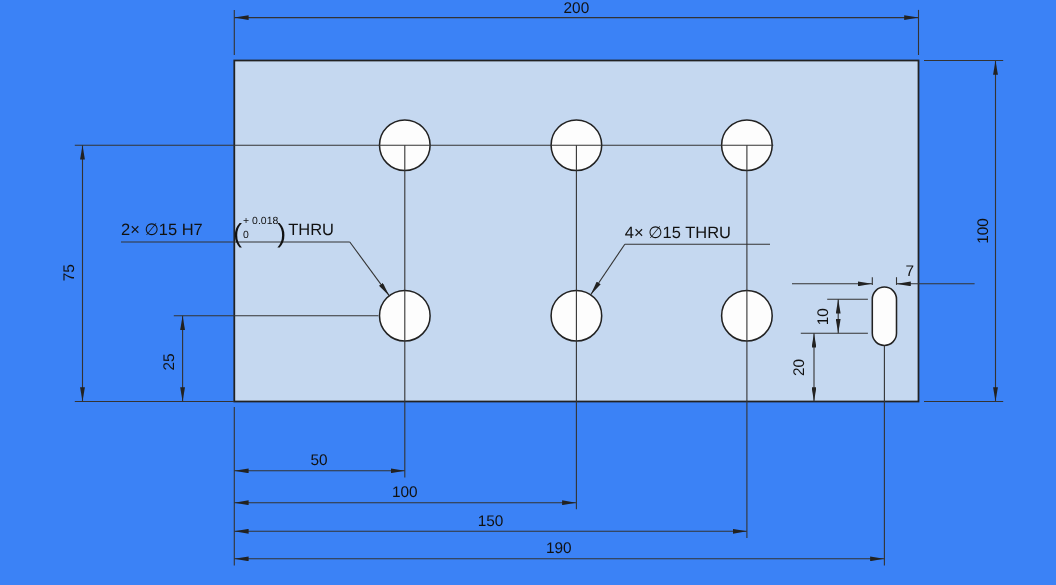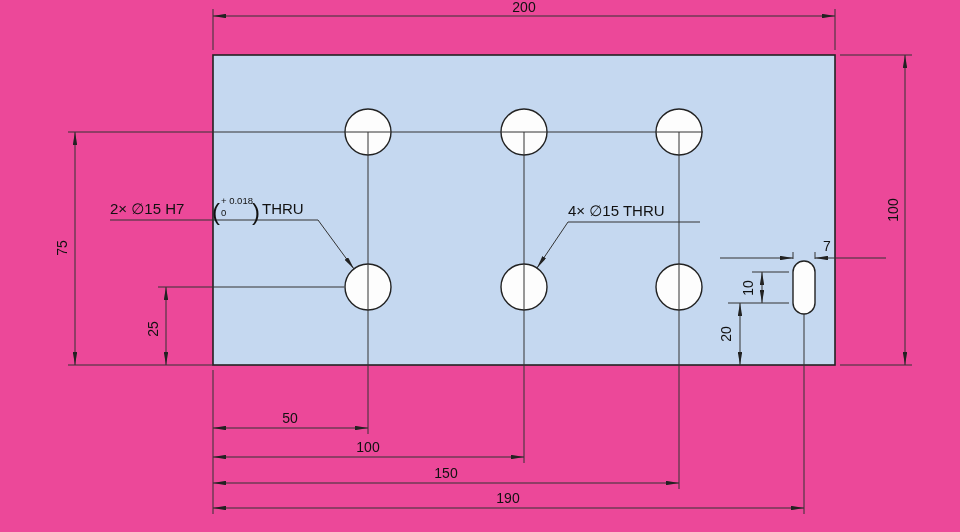--- a/index.html
+++ b/index.html
@@ -1,16 +1,16 @@
 <!DOCTYPE html>
 <html><head>
 <meta charset="utf-8">
 <style>
   html,body{margin:0;padding:0;background:#ffffff;}
-  .canvas{width:960px;height:532px;background:#ec4899;overflow:hidden;font-family:"Liberation Sans",sans-serif;}
+  .canvas{width:960px;height:532px;background:#3b82f6;overflow:hidden;font-family:"Liberation Sans",sans-serif;}
   svg{display:block;}
   .thin{stroke:#333333;stroke-width:1;fill:none;}
   .outline{stroke:#222222;stroke-width:1.6;}
   .feature{stroke:#222222;stroke-width:1.4;}
   text{fill:#111111;font-family:"Liberation Sans",sans-serif;}
   .dim-text{font-size:14px;}
   .callout-text{font-size:15px;}
   .tol-text{font-size:9.5px;}
   .paren-text{font-size:24px;}
 </style>

